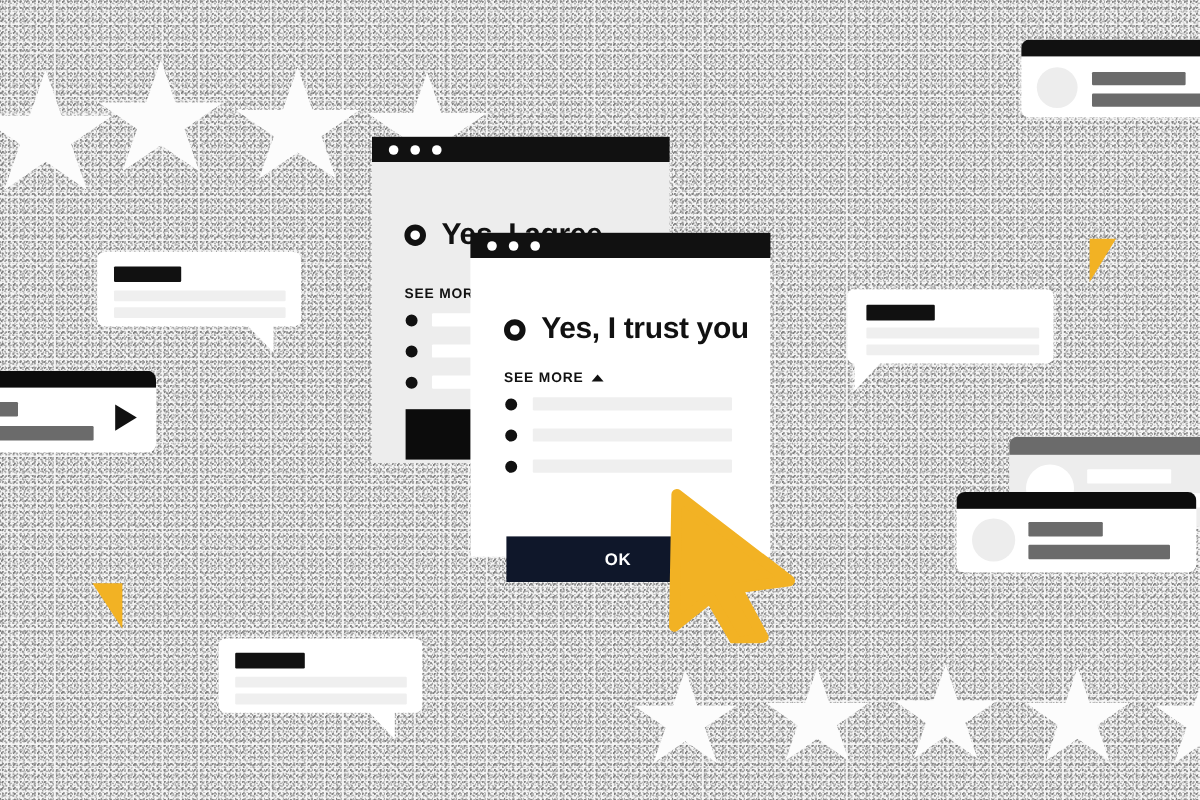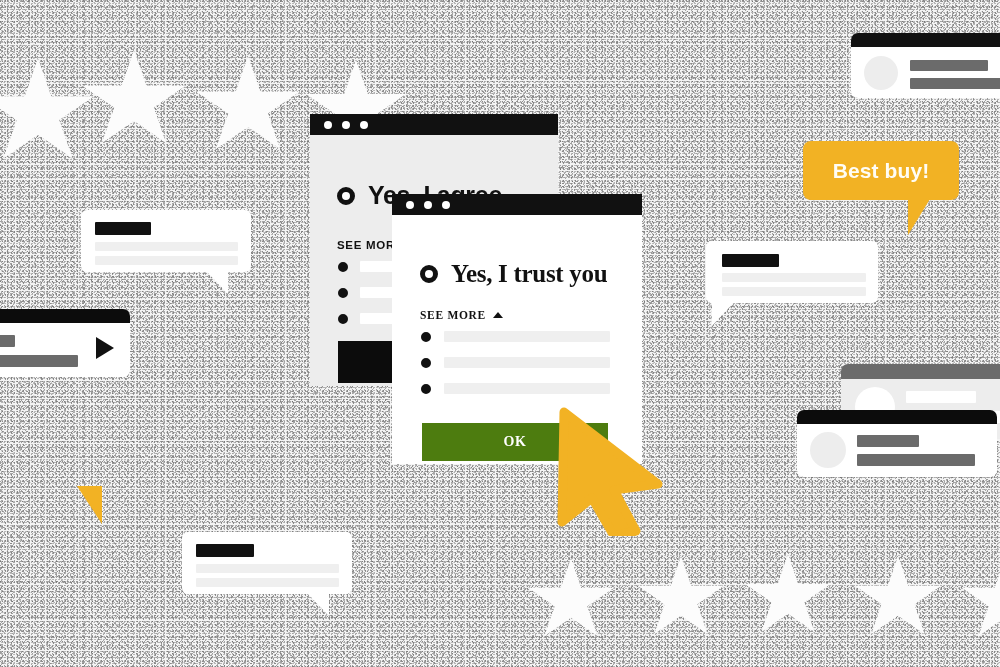--- a/index.html
+++ b/index.html
@@ -132,27 +132,28 @@
     align-items: center;
     gap: 7px;
   }
   .caret-up {
     width: 0; height: 0;
     border-left: 5px solid transparent;
     border-right: 5px solid transparent;
     border-bottom: 6px solid #111111;
   }
   .okbtn {
-    background: #4d7c0f;
+    background: #0f172a;
     color: #ffffff;
     display: flex;
     align-items: center;
     justify-content: center;
     font-weight: 700;
     letter-spacing: .6px;
+    margin-top: 24px;
   }
   .play-tri {
     position: absolute;
     width: 0; height: 0;
     border-top: 11px solid transparent;
     border-bottom: 11px solid transparent;
     border-left: 18px solid #111111;
   }
   .cursor { position: absolute; }
 </style>
@@ -183,23 +184,20 @@
     <div class="bar" style="left:59px; top:45px; width:95px; height:11px; background:#6b6b6b;"></div>
   </div>
 
   <div class="bubble-white" style="left:706px; top:241px; width:172px; height:62px;">
     <div class="bar" style="left:16px; top:13px; width:57px; height:13px; background:#111111;"></div>
     <div class="bar" style="left:16px; top:32px; width:144px; height:9px; background:#efefef;"></div>
     <div class="bar" style="left:16px; top:46px; width:144px; height:9px; background:#efefef;"></div>
   </div>
   <div class="tail" style="left:712px; top:302px; border-left:0 solid transparent; border-right:22px solid transparent; border-top:24px solid #ffffff;"></div>
 
-  <div class="callout" style="left:803px; top:141px; width:156px; height:59px; background:#F2B224; font-size:21px;">
-    <span>Best buy!</span>
-  </div>
   <div class="tail" style="left:908px; top:199px; border-left:0 solid transparent; border-right:22px solid transparent; border-top:36px solid #F2B224;"></div>
 
   <div class="card" style="left:841px; top:364px; width:178px; height:75px; background:#ededed;">
     <div class="card-head" style="background:#6b6b6b; height:15px;"></div>
     <div class="circ" style="left:14px; top:23px; width:40px; height:40px; background:#ffffff;"></div>
     <div class="bar" style="left:65px; top:27px; width:70px; height:12px; background:#ffffff;"></div>
     <div class="bar" style="left:65px; top:47px; width:95px; height:12px; background:#ffffff;"></div>
   </div>
 
   <div class="card" style="left:797px; top:410px; width:200px; height:67px; background:#ffffff;">
@@ -259,21 +257,21 @@
       </div>
       <div class="opt-row" style="position:absolute; left:28px; top:178px;">
         <span class="radio" style="width:9px; height:9px; border:5px solid #111111;"></span>
         <span class="bar" style="position:relative; margin-left:12px; width:190px; height:11px; background:#ffffff;"></span>
       </div>
 
       <div style="position:absolute; left:28px; top:206px; width:106px; height:42px; background:#0c0c0c;"></div>
     </div>
   </div>
 
-  <div class="win" style="left:392px; top:194px; width:250px; height:270px; box-shadow:0 0 0 0 transparent;font-family:Liberation Serif, serif;">
+  <div class="win" style="left:392px; top:194px; width:250px; height:270px; box-shadow:0 0 0 0 transparent;">
     <div class="win-bar">
       <span class="dot"></span>
       <span class="dot"></span>
       <span class="dot"></span>
     </div>
     <div class="win-body" style="width:100%; height:249px; background:#ffffff; position:relative;">
 
       <div class="opt-row" style="position:absolute; left:28px; top:45px;">
         <span class="radio" style="width:18px; height:18px; border:5px solid #111111;"></span>
         <span class="headline" style="font-size:25px; margin-left:13px;">Yes, I trust you</span>

